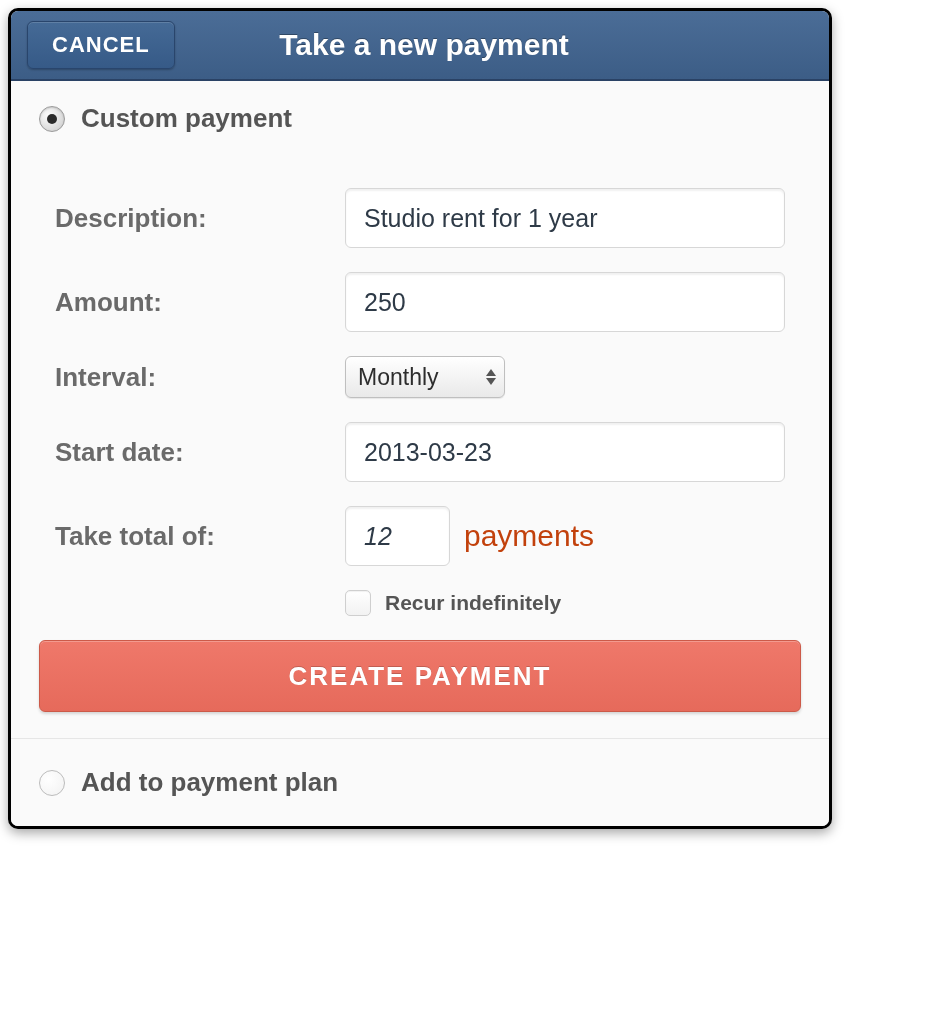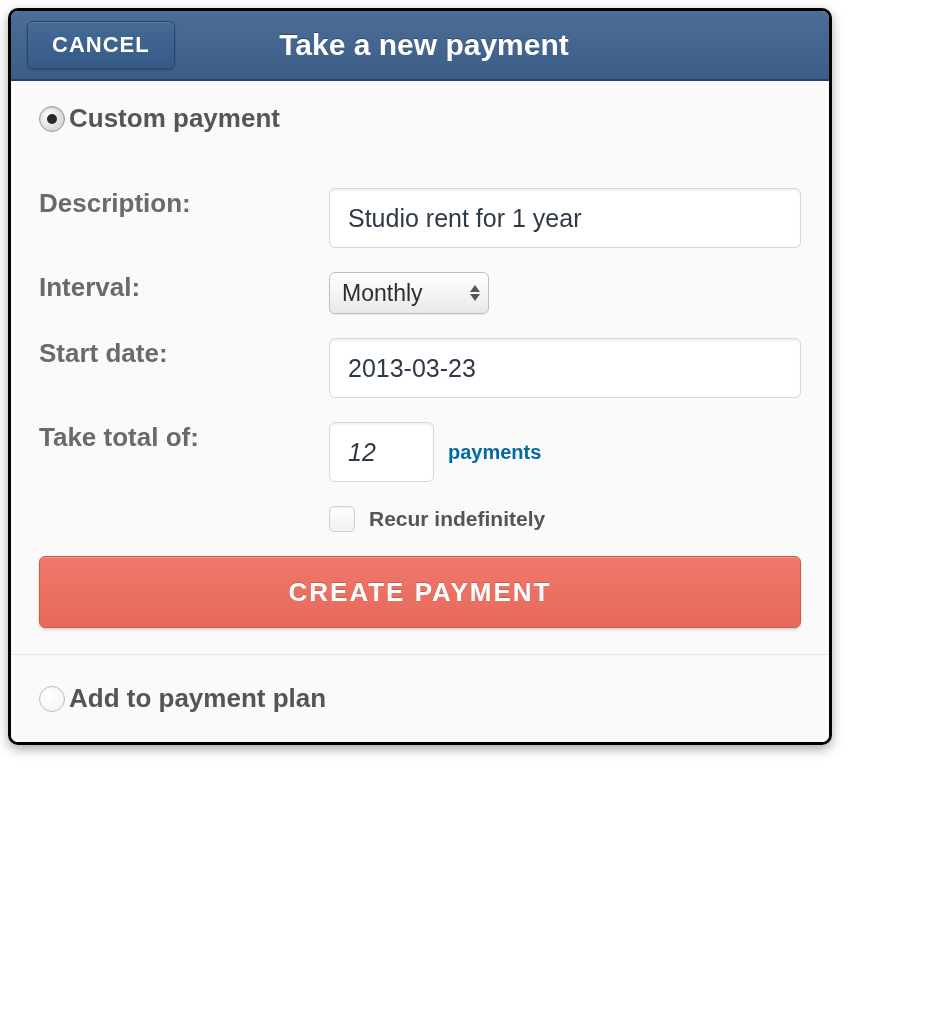--- a/index.html
+++ b/index.html
@@ -47,21 +47,21 @@
     text-shadow: 0 -1px 0 rgba(0,0,0,.3);
     pointer-events: none;
   }
 
   .panel { background: #fafafa; }
 
   .section-head {
     display: flex;
     align-items: center;
     padding: 22px 28px 10px 28px;
-    gap: 4px;
+    gap: 16px;
   }
   .section-head.plan {
     border-top: 1px solid #e6e6e6;
     padding: 28px 10px 28px 28px;
   }
   .section-label {
     font-size: 26px;
     font-weight: 700;
     color: #555;
   }
@@ -90,22 +90,22 @@
   .radio.unselected {
     background: radial-gradient(circle at 35% 35%, #ffffff, #f1f1f1);
     border: 1px solid #bcbcbc;
   }
 
   .form {
     padding: 20px 28px 26px 28px;
   }
   .row {
     display: flex;
-    align-items: flex-start;
-    margin: 24px 0;
+    align-items: center;
+    margin: 24px 16px;
   }
   .label-cell {
     width: 290px;
     flex: 0 0 290px;
     font-size: 26px;
     font-weight: 700;
     color: #6a6a6a;
   }
   .field-cell { flex: 1; display: flex; align-items: center; gap: 14px; }
 
@@ -114,21 +114,21 @@
     height: 60px;
     border: 1px solid #d7d7d7;
     border-radius: 6px;
     background: #fff;
     box-shadow: inset 0 2px 2px rgba(0,0,0,0.06);
     font-size: 25px;
     color: #2e3a47;
     padding: 12px 18px;
   }
   .text-input.small { width: 105px; font-style: italic; }
-  .suffix-text { font-size: 20px; color: #0369a1; font-weight: bold; }
+  .suffix-text { font-size: 30px; color: #c2410c; }
 
   .select-wrap {
     position: relative;
     width: 160px;
     height: 42px;
   }
   .select-face {
     width: 100%; height: 100%;
     border: 1px solid #bfbfbf;
     border-radius: 6px;
@@ -202,20 +202,26 @@
 
     <div class="form">
 
       <div class="row">
         <div class="label-cell">Description:</div>
         <div class="field-cell">
           <input class="text-input" type="text" value="Studio rent for 1 year" style="">
         </div>
       </div>
 
+      <div class="row">
+        <div class="label-cell">Amount:</div>
+        <div class="field-cell">
+          <input class="text-input" type="text" value="250" style="">
+        </div>
+      </div>
 
       <div class="row">
         <div class="label-cell">Interval:</div>
         <div class="field-cell">
           <div class="select-wrap">
             <div class="select-face">
               <span>Monthly</span>
             </div>
             <span class="select-arrows">
               <svg width="10" height="7" viewBox="0 0 10 7">

